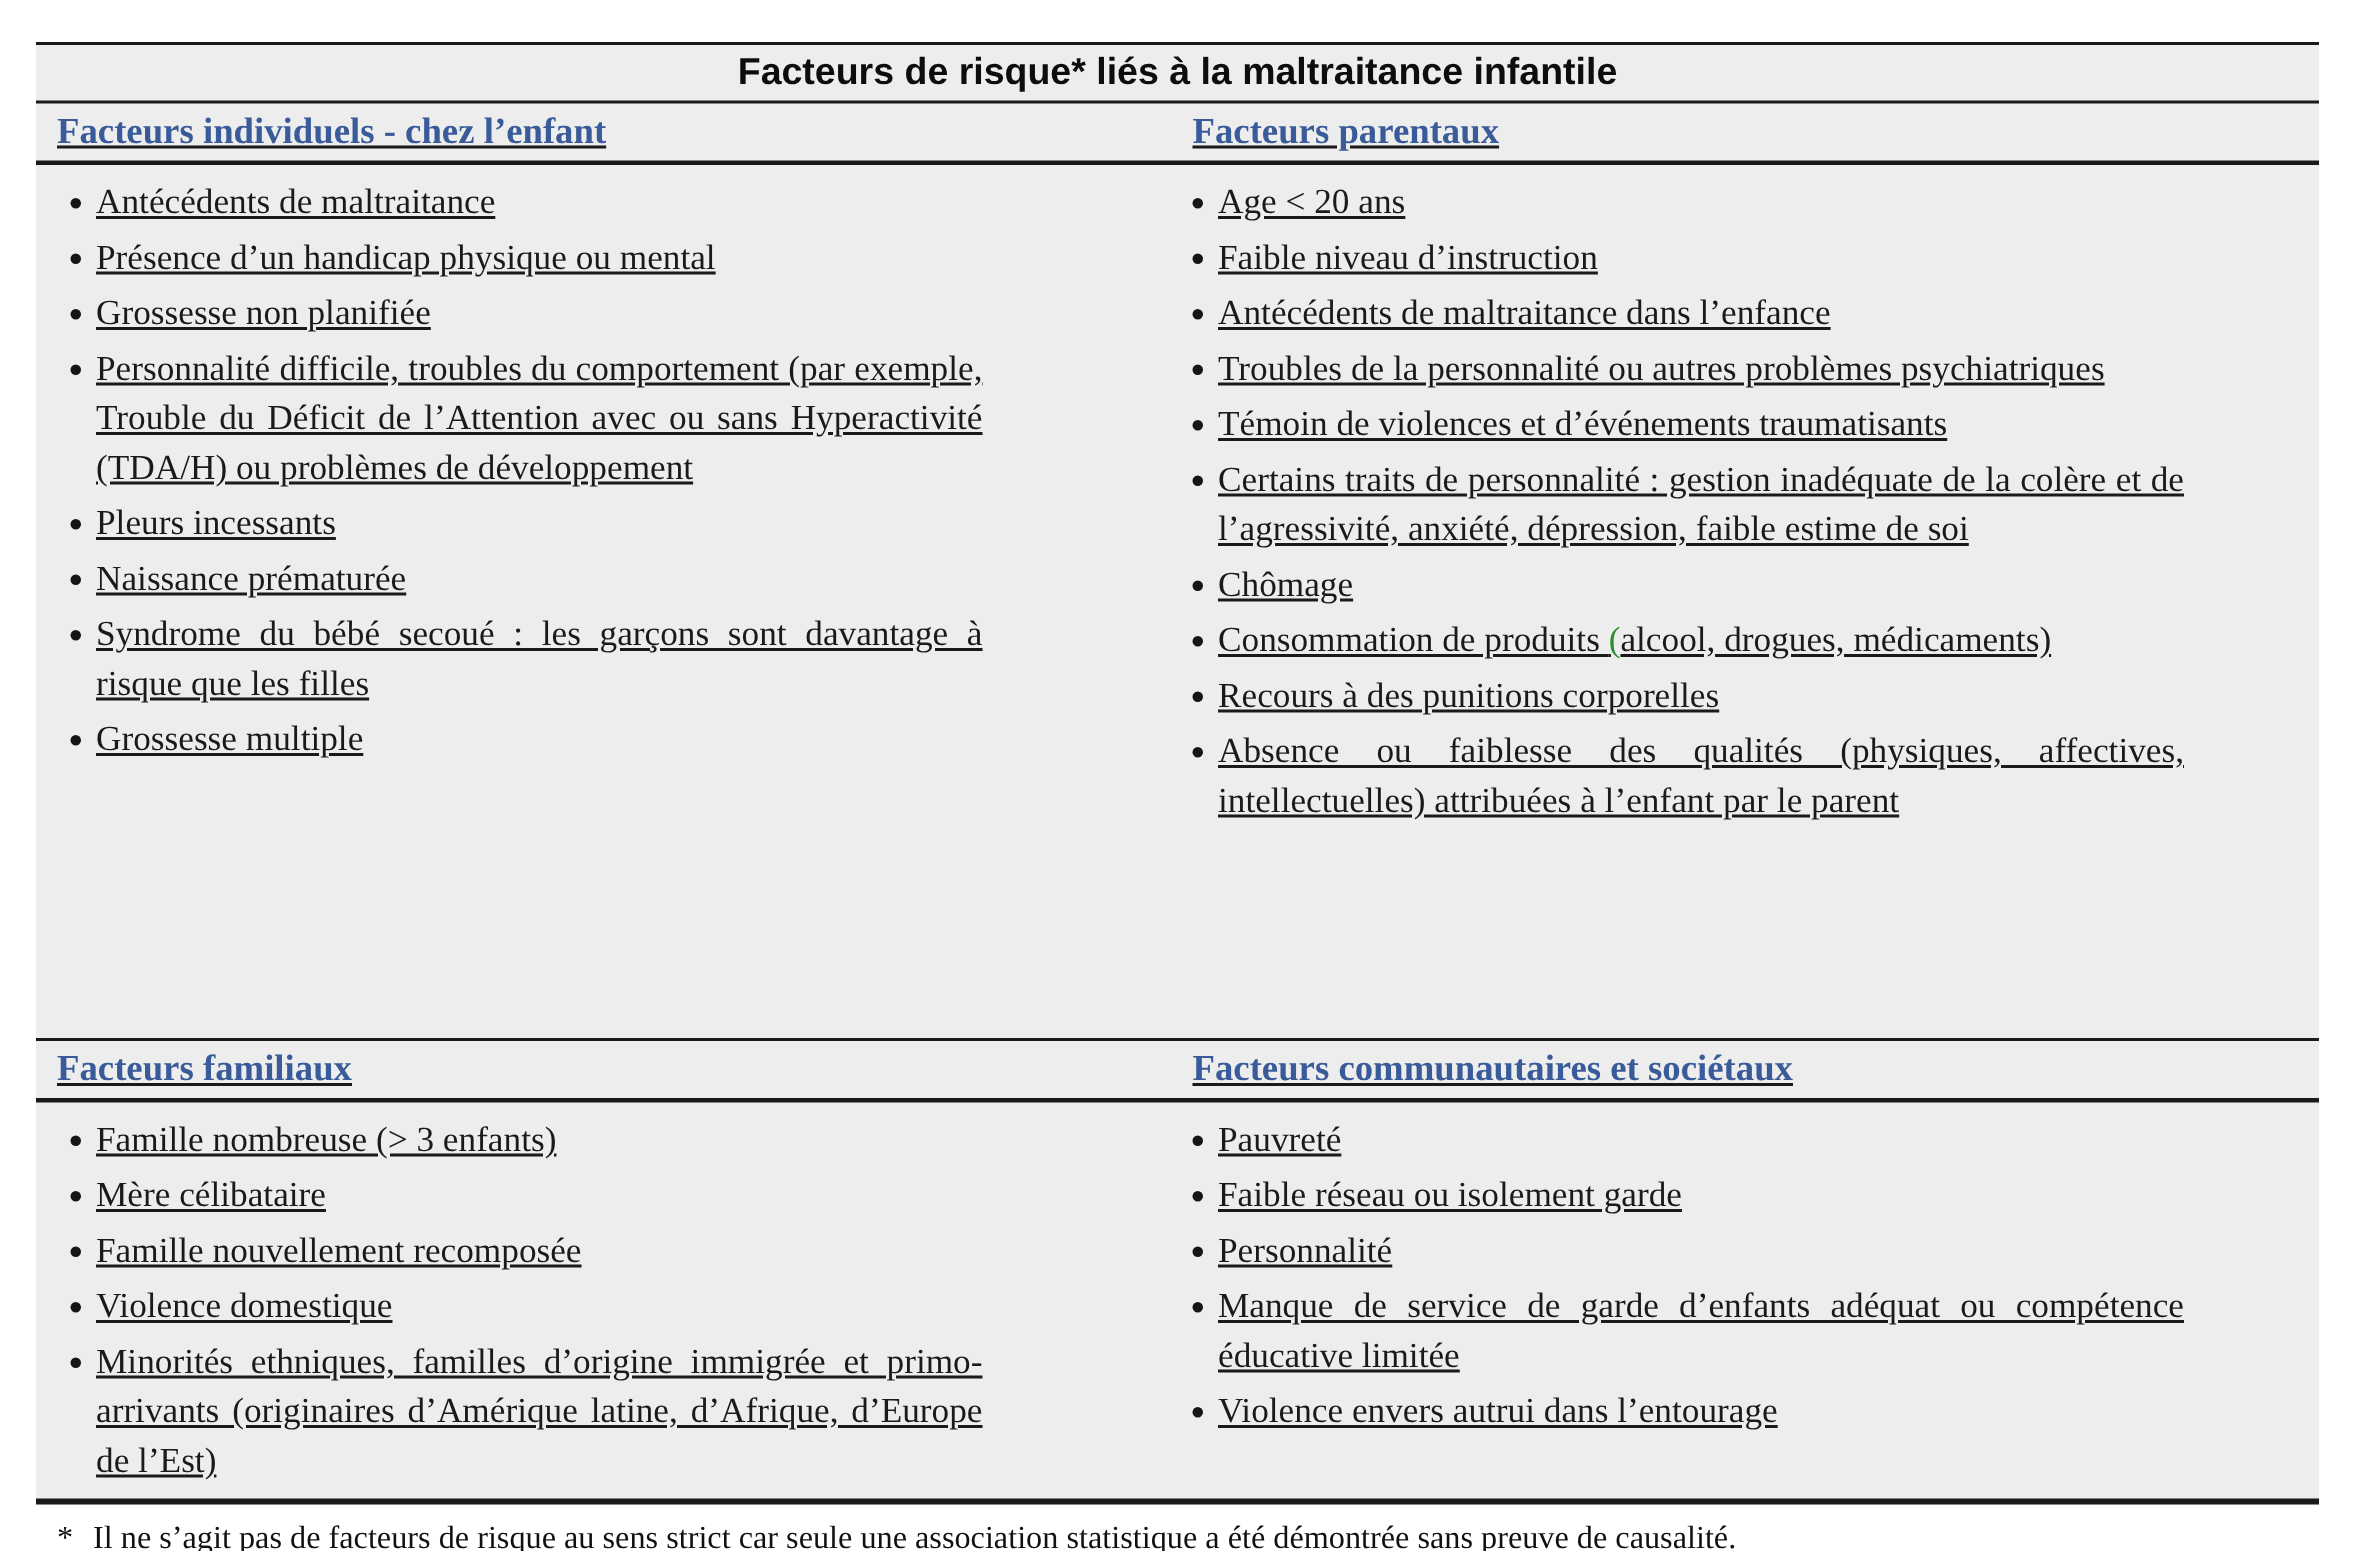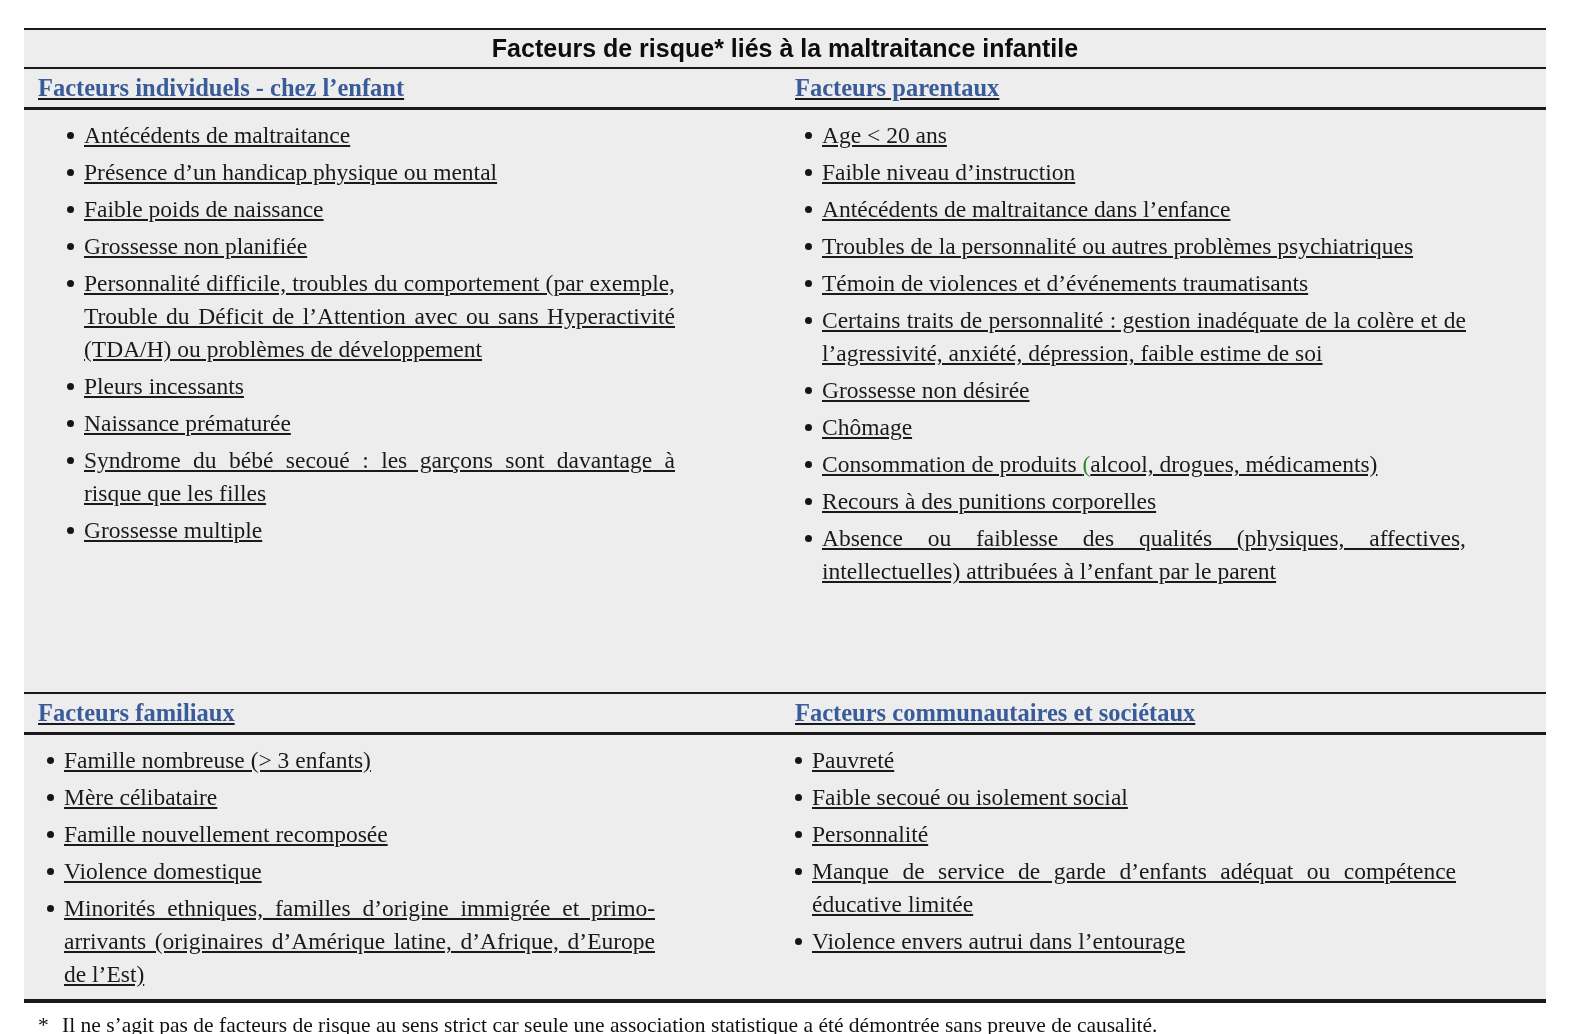--- a/index.html
+++ b/index.html
@@ -34,21 +34,21 @@
   .header-row.second{border-top:2px solid var(--line);}
   .col-header{
     font-weight:700;font-size:24.5px;line-height:30px;
     color:var(--header-blue);
     padding:4px 0 4px 0;
   }
   .col-header.left{padding-left:14px;}
   .col-header.left.indent2{}
   .col-header.right{padding-left:10px;}
   .body-row{padding:9px 0 4px 0;}
-  .body-row.first{min-height:582px;padding-left:20px;}
+  .body-row.first{min-height:582px;}
   .body-row.second-body{min-height:248px;}
   .items{display:block;}
   .items.left{margin-left:21px;width:610px;}
   .items.right{margin-left:8px;width:663px;}
   .item{
     position:relative;padding-left:19px;
     font-size:23.5px;line-height:33px;
     text-align:justify;
     margin-bottom:4px;
   }
@@ -75,36 +75,34 @@
 
     <div class="header-row row-grid">
       <div class="col-header left">Facteurs individuels - chez l’enfant</div>
       <div class="col-header right">Facteurs parentaux</div>
     </div>
 
     <div class="body-row first row-grid">
       <div class="items left" id="list-individual">
           <div class="item"><span class="bullet"></span><span class="item-text"><span>Antécédents de maltraitance</span></span></div>
           <div class="item"><span class="bullet"></span><span class="item-text"><span>Présence d’un handicap physique ou mental</span></span></div>
-          <div class="item"><span class="bullet"></span><span class="item-text"><span>Faible poids de naissance</span></span></div>
           <div class="item"><span class="bullet"></span><span class="item-text"><span>Grossesse non planifiée</span></span></div>
           <div class="item"><span class="bullet"></span><span class="item-text"><span>Personnalité difficile, troubles du comportement (par exemple, Trouble du Déficit de l’Attention avec ou sans Hyperactivité (TDA/H) ou problèmes de développement</span></span></div>
           <div class="item"><span class="bullet"></span><span class="item-text"><span>Pleurs incessants</span></span></div>
           <div class="item"><span class="bullet"></span><span class="item-text"><span>Naissance prématurée</span></span></div>
           <div class="item"><span class="bullet"></span><span class="item-text"><span>Syndrome du bébé secoué : les garçons sont davantage à risque que les filles</span></span></div>
           <div class="item"><span class="bullet"></span><span class="item-text"><span>Grossesse multiple</span></span></div>
         </div>
       <div class="items right" id="list-parental">
           <div class="item"><span class="bullet"></span><span class="item-text"><span>Age &lt; 20 ans</span></span></div>
           <div class="item"><span class="bullet"></span><span class="item-text"><span>Faible niveau d’instruction</span></span></div>
           <div class="item"><span class="bullet"></span><span class="item-text"><span>Antécédents de maltraitance dans l’enfance</span></span></div>
           <div class="item"><span class="bullet"></span><span class="item-text"><span>Troubles de la personnalité ou autres problèmes psychiatriques</span></span></div>
           <div class="item"><span class="bullet"></span><span class="item-text"><span>Témoin de violences et d’événements traumatisants</span></span></div>
           <div class="item"><span class="bullet"></span><span class="item-text"><span>Certains traits de personnalité : gestion inadéquate de la colère et de l’agressivité, anxiété, dépression, faible estime de soi</span></span></div>
-          <div class="item"><span class="bullet"></span><span class="item-text"><span>Grossesse non désirée</span></span></div>
           <div class="item"><span class="bullet"></span><span class="item-text"><span>Chômage</span></span></div>
           <div class="item"><span class="bullet"></span><span class="item-text"><span>Consommation de produits </span><span style="color: rgb(46, 139, 46);">(</span><span>alcool, drogues, médicaments)</span></span></div>
           <div class="item"><span class="bullet"></span><span class="item-text"><span>Recours à des punitions corporelles</span></span></div>
           <div class="item"><span class="bullet"></span><span class="item-text"><span>Absence ou faiblesse des qualités (physiques, affectives, intellectuelles) attribuées à l’enfant par le parent</span></span></div>
         </div>
     </div>
 
     <div class="header-row second row-grid">
       <div class="col-header left indent2">Facteurs familiaux</div>
       <div class="col-header right">Facteurs communautaires et sociétaux</div>
@@ -113,21 +111,21 @@
     <div class="body-row second-body row-grid">
       <div class="items left" id="list-familial">
           <div class="item"><span class="bullet"></span><span class="item-text"><span>Famille nombreuse (&gt; 3 enfants)</span></span></div>
           <div class="item"><span class="bullet"></span><span class="item-text"><span>Mère célibataire</span></span></div>
           <div class="item"><span class="bullet"></span><span class="item-text"><span>Famille nouvellement recomposée</span></span></div>
           <div class="item"><span class="bullet"></span><span class="item-text"><span>Violence domestique</span></span></div>
           <div class="item"><span class="bullet"></span><span class="item-text"><span>Minorités ethniques, familles d’origine immigrée et primo-arrivants (originaires d’Amérique latine, d’Afrique, d’Europe de l’Est)</span></span></div>
         </div>
       <div class="items right" id="list-community">
           <div class="item"><span class="bullet"></span><span class="item-text"><span>Pauvreté</span></span></div>
-          <div class="item"><span class="bullet"></span><span class="item-text"><span>Faible secoué ou isolement social</span></span></div>
+          <div class="item"><span class="bullet"></span><span class="item-text"><span>Faible réseau ou isolement garde</span></span></div>
           <div class="item"><span class="bullet"></span><span class="item-text"><span>Personnalité</span></span></div>
           <div class="item"><span class="bullet"></span><span class="item-text"><span>Manque de service de garde d’enfants adéquat ou compétence éducative limitée</span></span></div>
           <div class="item"><span class="bullet"></span><span class="item-text"><span>Violence envers autrui dans l’entourage</span></span></div>
         </div>
     </div>
 
   </div>
 
   <div class="footnote">
     <span class="fn-marker">*</span><span class="fn-text">Il ne s’agit pas de facteurs de risque au sens strict car seule une association statistique a été démontrée sans preuve de causalité.</span>

